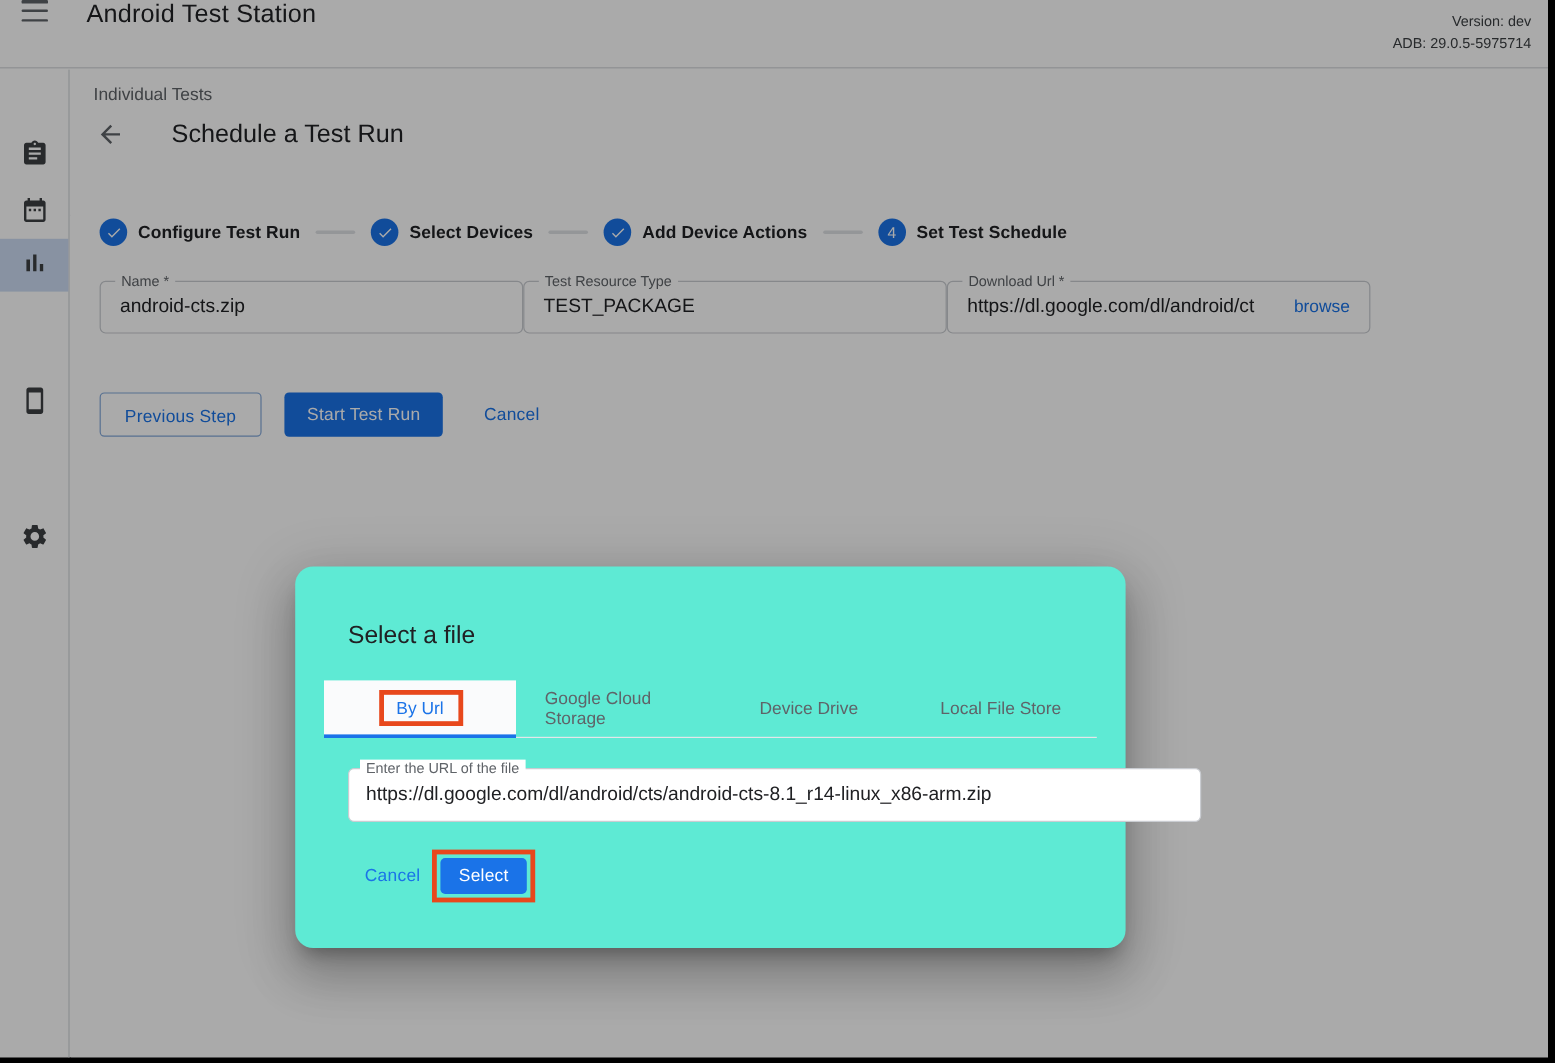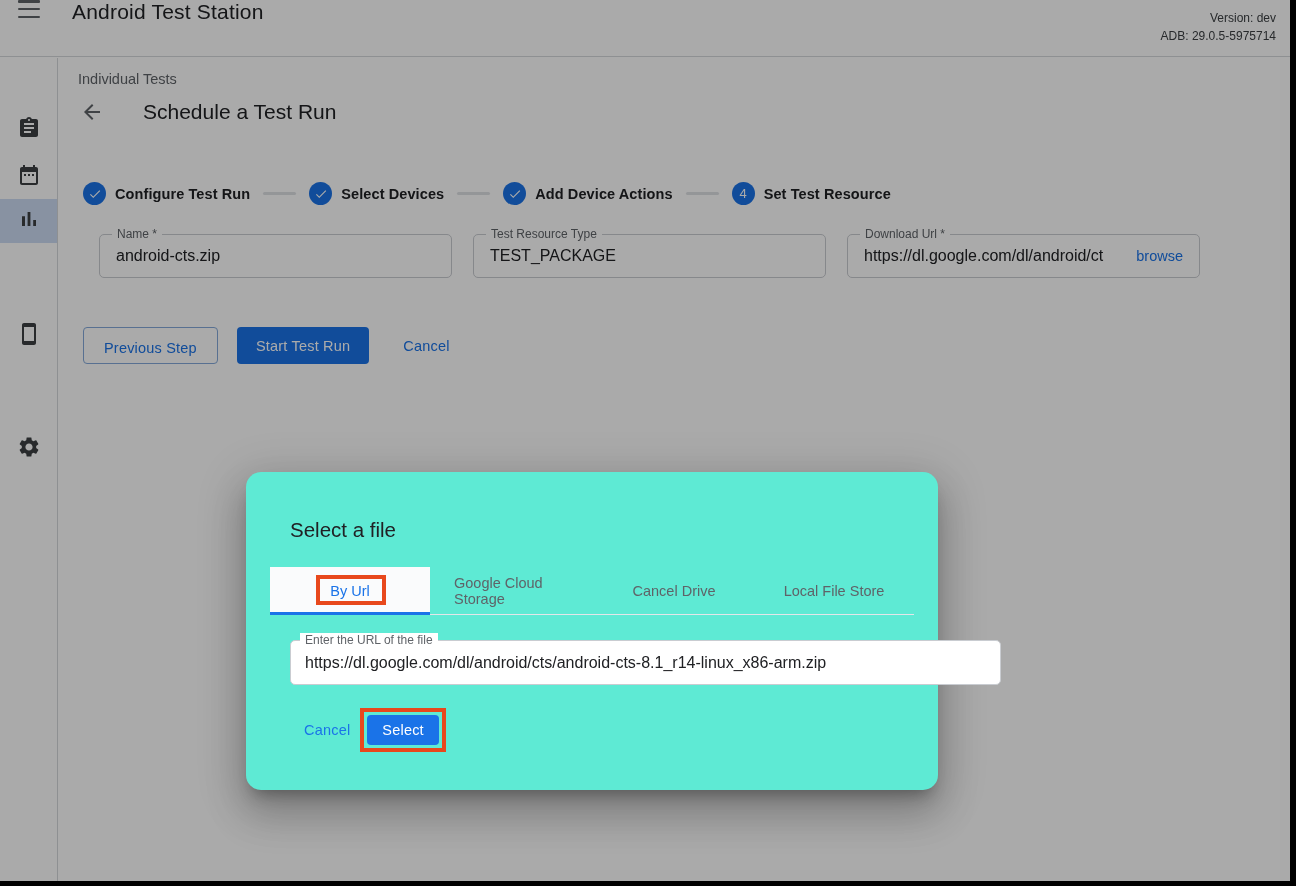--- a/index.html
+++ b/index.html
@@ -39,21 +39,21 @@
   .content { position:absolute; left:59px; top:157px; right:0; bottom:0; background:#fff; }
 
   .stepper { position:absolute; left:24px; top:25px; display:flex; align-items:center; }
   .step { display:flex; align-items:center; }
   .step-circle { width:23px; height:23px; border-radius:50%; background:#1a73e8; color:#fff;
                  display:flex; align-items:center; justify-content:center; font-size:13px; flex:none; }
   .step-circle svg { width:14px; height:14px; fill:#fff; }
   .step-label { margin-left:9px; font-size:14.5px; color:#202124; font-weight:bold; letter-spacing:.1px; }
   .connector { width:33px; height:3px; background:#dfe1e5; border-radius:2px; margin:0 13px; }
 
-  .fields { position:absolute; left:40px; top:77px; display:flex; gap:21px; }
+  .fields { position:absolute; left:24px; top:77px; display:flex; }
   .field { position:relative; width:353px; height:44px; border:1px solid #c9ccd1; border-radius:5px;
            background:#fff; box-sizing:border-box; display:flex; align-items:center; }
   .field-label { position:absolute; top:-8px; left:12px; background:#fff; padding:0 5px;
                  font-size:12px; color:#5f6368; white-space:nowrap; }
   .field-value { padding:0 16px; font-size:16px; color:#202124; white-space:nowrap;
                  overflow:hidden; flex:1; }
   .browse-link { color:#1a73e8; font-size:14.5px; margin-right:16px; cursor:pointer; flex:none; }
 
   .actions { position:absolute; left:24px; top:170px; display:flex; align-items:center; }
   .btn { font-family:"Liberation Sans", sans-serif; font-size:14.5px; height:37px;
@@ -176,21 +176,21 @@
           <span class="step-circle">
               <svg viewBox="0 0 24 24">
                 <path d="M9 16.2L4.8 12l-1.4 1.4L9 19 21 7l-1.4-1.4z"></path>
               </svg>
             </span>
           <span class="step-label">Add Device Actions</span>
         </div>
         <div class="connector"></div>
         <div class="step">
           <span class="step-circle">4</span>
-          <span class="step-label">Set Test Resource</span>
+          <span class="step-label">Set Test Schedule</span>
         </div>
       </div>
 
       <div class="fields">
         <div class="field">
           <span class="field-label">Name *</span>
           <span class="field-value">android-cts.zip</span>
         </div>
         <div class="field">
           <span class="field-label">Test Resource Type</span>
@@ -218,21 +218,21 @@
 
       <div class="tabs">
         <div class="tab active">
           <span>By Url</span>
           <div class="tab-annotation"></div>
         </div>
         <div class="tab">
           <span>Google Cloud Storage</span>
         </div>
         <div class="tab">
-          <span>Cancel Drive</span>
+          <span>Device Drive</span>
         </div>
         <div class="tab">
           <span>Local File Store</span>
         </div>
       </div>
 
       <div class="dialog-field">
         <span class="field-label">Enter the URL of the file</span>
         <span class="field-value">https://dl.google.com/dl/android/cts/android-cts-8.1_r14-linux_x86-arm.zip</span>
       </div>

